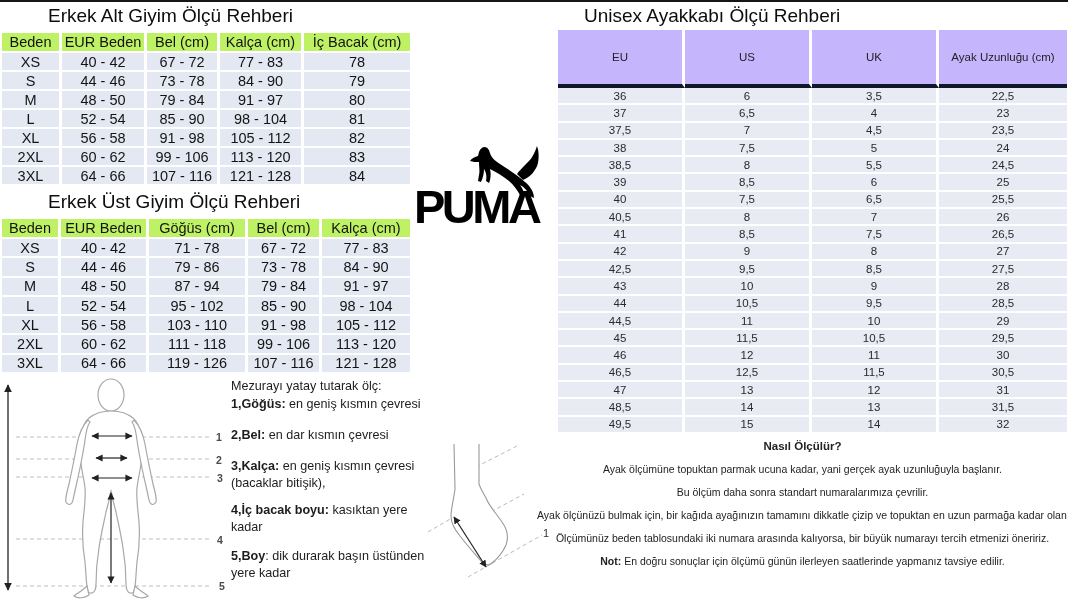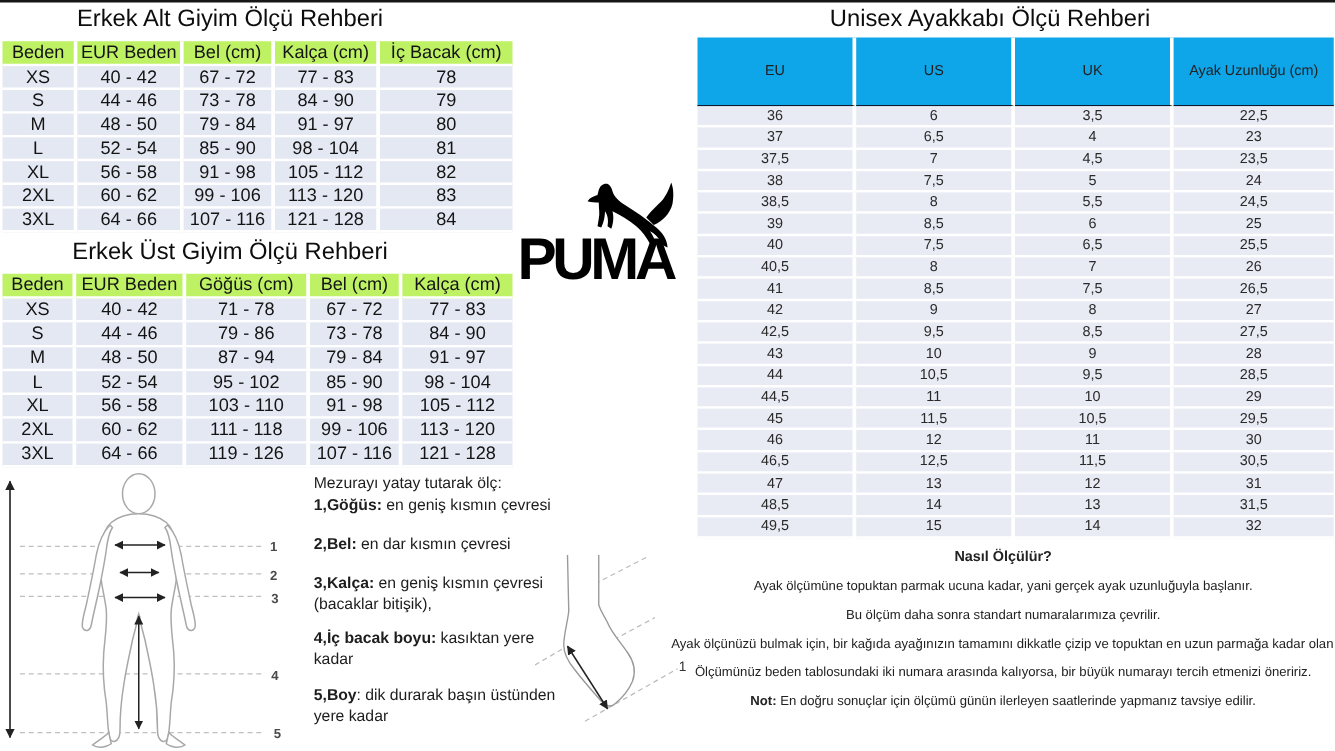--- a/index.html
+++ b/index.html
@@ -1,33 +1,33 @@
 <!DOCTYPE html>
 <html><head>
 <meta charset="utf-8">
 <style>
   html,body{margin:0;padding:0;background:#fff;}
   #screen{position:relative;width:1068px;height:601px;background:#fff;overflow:hidden;
           font-family:"Liberation Sans",sans-serif;color:#1d1d1d;border-top:2px solid #161616;box-sizing:border-box;}
-  .title{position:absolute;text-align:center;font-size:19px;color:#0d0d0d;white-space:nowrap;}
+  .title{position:absolute;text-align:left;font-size:19px;color:#0d0d0d;white-space:nowrap;padding-left:48px;}
   table{border-collapse:separate;border-spacing:0;table-layout:fixed;}
   .size-table{position:absolute;width:408px;}
   .size-table th{background:#bef264;font-weight:400;font-size:14.5px;text-align:center;padding:0;height:18px;
                  border-bottom:2px solid #fff;border-right:3px solid #fff;color:#141414;}
   .size-table td{background:#e4e8f3;font-size:14.5px;text-align:center;padding:0;height:17px;
                  border-bottom:2px solid #fff;border-right:3px solid #fff;color:#141414;}
   .size-table th:last-child,.size-table td:last-child{border-right:none;}
   #table-tops td{height:17.3px;}
   .shoe-table{position:absolute;left:558px;top:28px;width:509px;}
-  .shoe-table th{background:#0ea5e9;font-weight:400;font-size:11.5px;height:54px;padding:0;text-align:center;
-                 border-bottom:1px solid #0f172a;border-right:3px solid #fff;color:#222;}
+  .shoe-table th{background:#c4b5fd;font-weight:400;font-size:11.5px;height:54px;padding:0;text-align:center;
+                 border-bottom:4px solid #0f172a;border-right:3px solid #fff;color:#222;}
   .shoe-table td{background:#e9ebf4;font-size:11.5px;height:15.3px;padding:0;text-align:center;
                  border-bottom:2px solid #fff;border-right:3px solid #fff;color:#2a2a2a;}
   .shoe-table th:last-child,.shoe-table td:last-child{border-right:none;}
-  .measure-text{position:absolute;left:231px;top:376px;width:201px;font-size:12.6px;line-height:17px;color:#1d1d1d;margin-left:20px;}
+  .measure-text{position:absolute;left:231px;top:376px;width:201px;font-size:12.6px;line-height:17px;color:#1d1d1d;}
   .measure-text p{margin:0;}
   .measure-text p.g14{margin-top:14px;} .measure-text p.g10{margin-top:10px;}
   .measure-text p.g2{margin-top:2px;} .measure-text p.g12{margin-top:12px;} .measure-text p.g1{margin-top:1px;}
   .measure-text .indent{padding-left:12px;}
   .foot-text{position:absolute;left:537px;top:438px;width:531px;font-size:10.5px;line-height:13px;
              text-align:center;color:#222;}
   .foot-text p{margin:0 0 10px;white-space:nowrap;}
   .foot-text .hd{font-weight:bold;font-size:11.5px;}
   svg{position:absolute;display:block;}
   b{font-weight:bold;}

